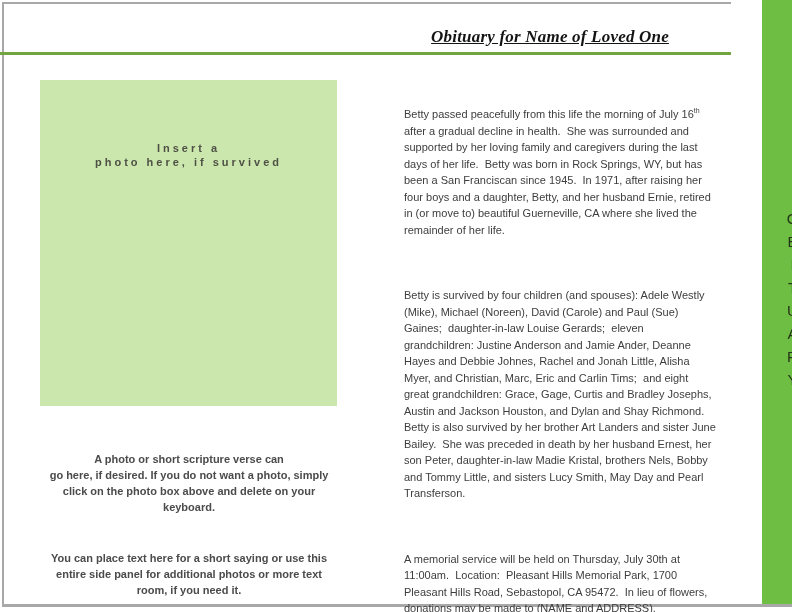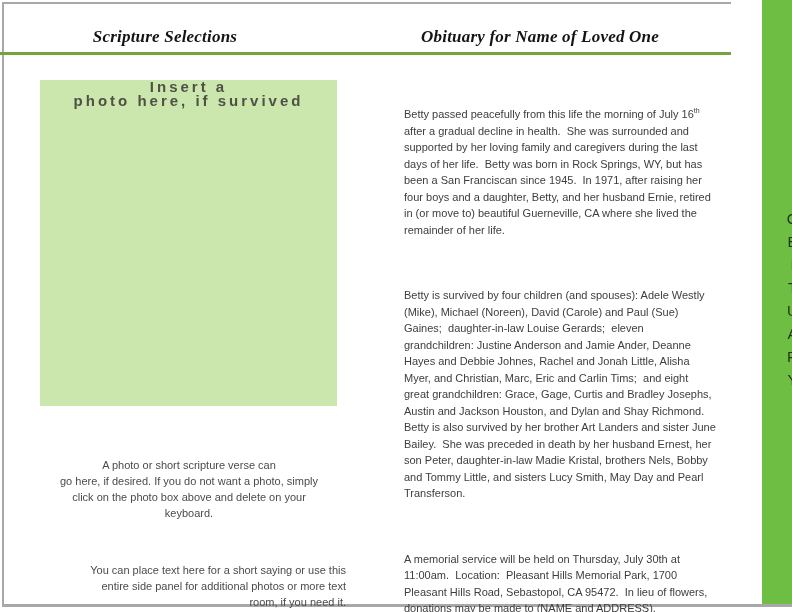--- a/index.html
+++ b/index.html
@@ -22,53 +22,54 @@
     top: 27px;
     text-align: center;
     font-family: "Liberation Serif", serif;
     font-style: italic;
     font-weight: bold;
     font-size: 17px;
     color: #141414;
     letter-spacing: 0.2px;
   }
   .col-header.left  { left: 4px;   width: 322px; }
-  .col-header.right { left: 390px; width: 300px; }
+  .col-header.right { left: 400px; width: 300px; text-decoration: underline; }
 
   .header-rule { position: absolute; left: 0; top: 52px; width: 731px; height: 3px; }
 
   
   .photo-box {
     position: absolute;
     left: 40px; top: 80px;
     width: 297px; height: 326px;
     cursor: pointer;
   }
   .photo-box .hint {
+    padding-top: 62px;
     text-align: center;
-    font-size: 15px;
+    font-size: 11px;
     font-weight: bold;
     letter-spacing: 3px;
     line-height: 13.5px;
     color: #4e5144;
   }
 
   
   .side-panel {
     position: absolute;
     left: 15px; top: 424px;
     width: 348px;
     text-align: center;
     font-size: 11px;
     line-height: 16px;
     color: #4b4b4b;
     white-space: pre-line;
   }
-  .side-panel p { margin: 17px; }
-  .side-panel p + p { margin-top: 8px; text-align: right; }
+  .side-panel p { margin: 11px; font-weight: bold; }
+  .side-panel p + p { margin-top: 8px; }
 
   
   .obituary {
     position: absolute;
     left: 404px; top: 73px;
     width: 312px;
     font-size: 11px;
     line-height: 16.5px;
     color: #3d3d3d;
     white-space: pre-wrap;
@@ -99,21 +100,20 @@
 </style>
 </head>
 <body>
 
 <div class="sheet">
 
   <div class="border-left" style="background-color: rgb(168, 168, 168);"></div>
   <div class="border-top" style="background-color: rgb(168, 168, 168);"></div>
   <div class="border-bottom" style="background-color: rgb(168, 168, 168);"></div>
 
-  <div class="col-header left">Scripture Selections</div>
 
   <div class="col-header right">Obituary for Name of Loved One</div>
 
   <div class="header-rule" style="background-color: rgb(116, 164, 63);"></div>
 
   <div class="photo-box" style="background-color: rgb(203, 231, 174);">
     <div class="hint">
       <div>Insert a</div>
       <div>photo here, if survived</div>
     </div>

